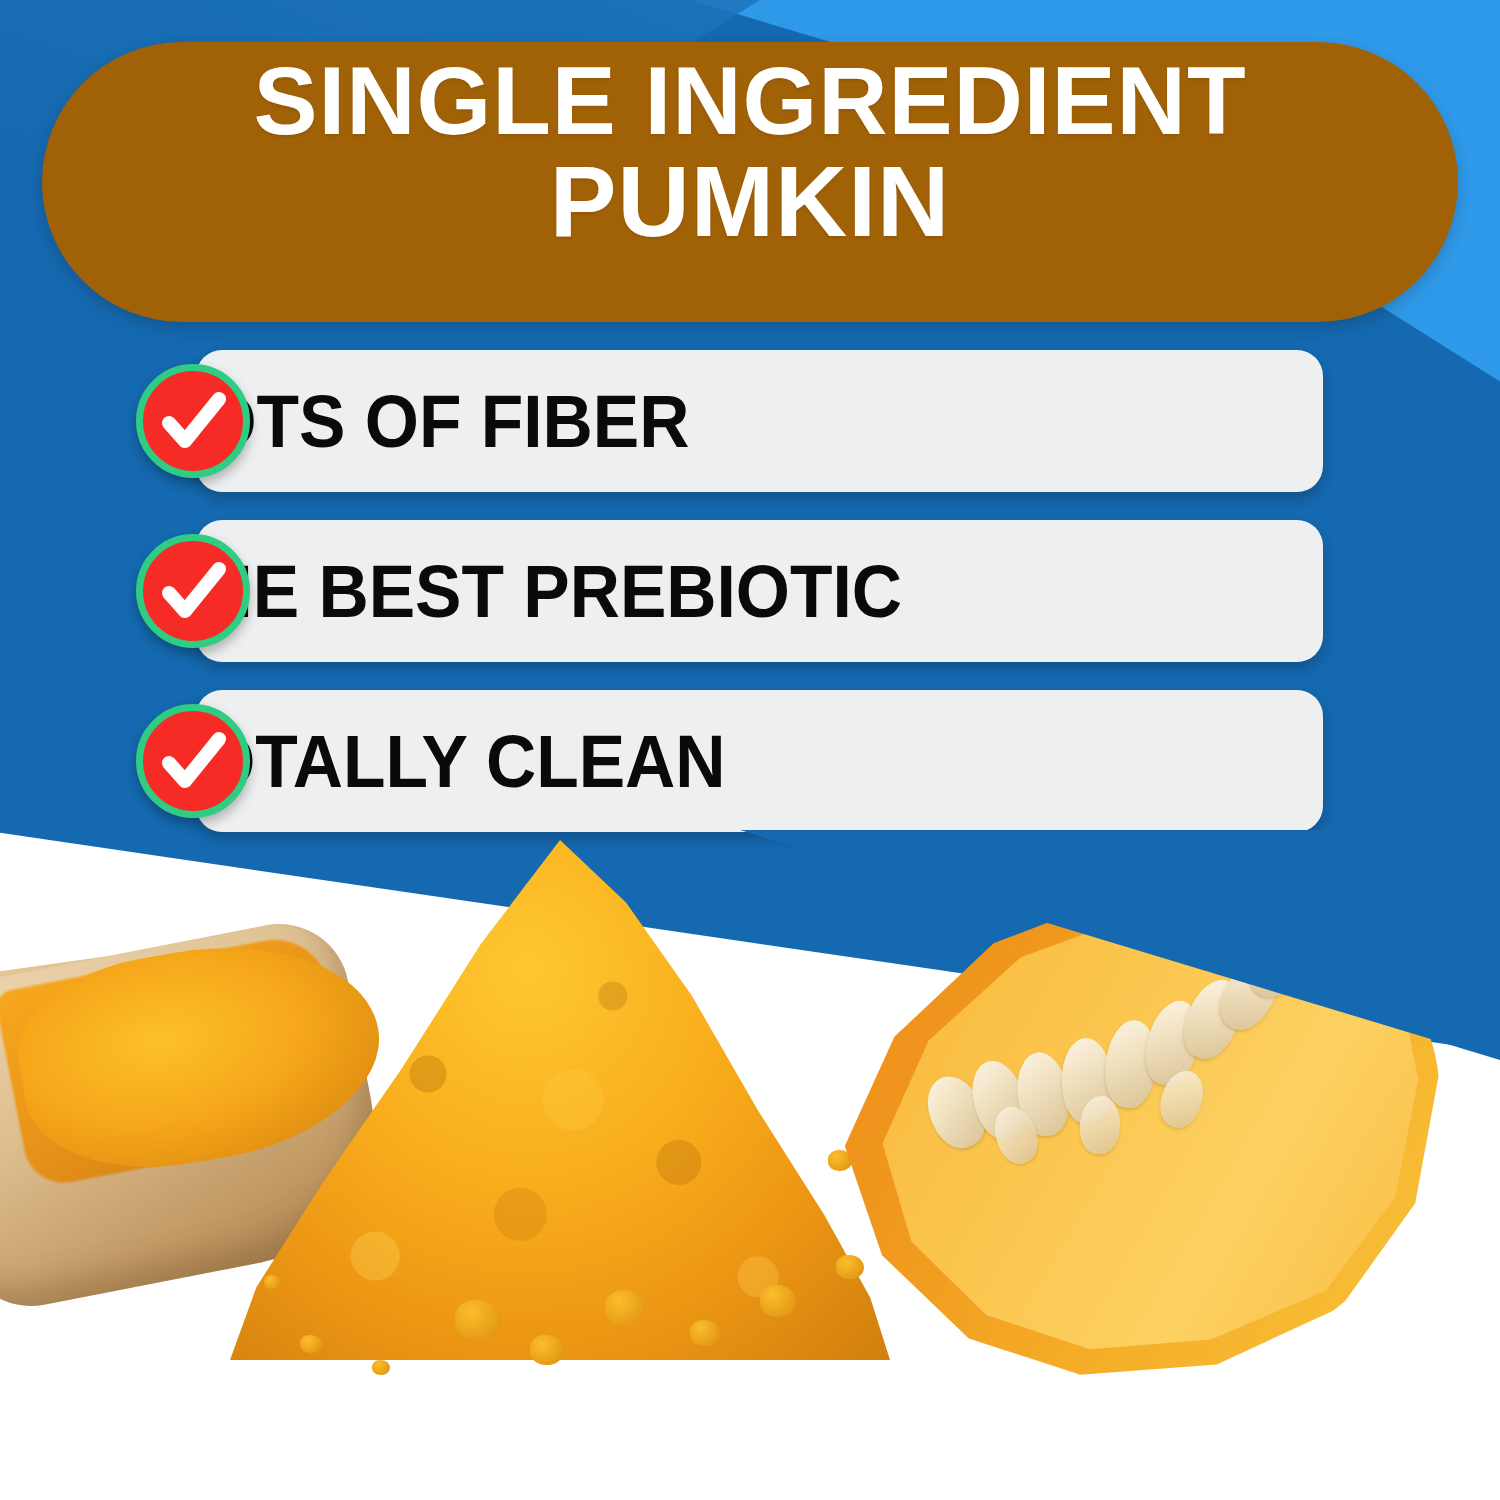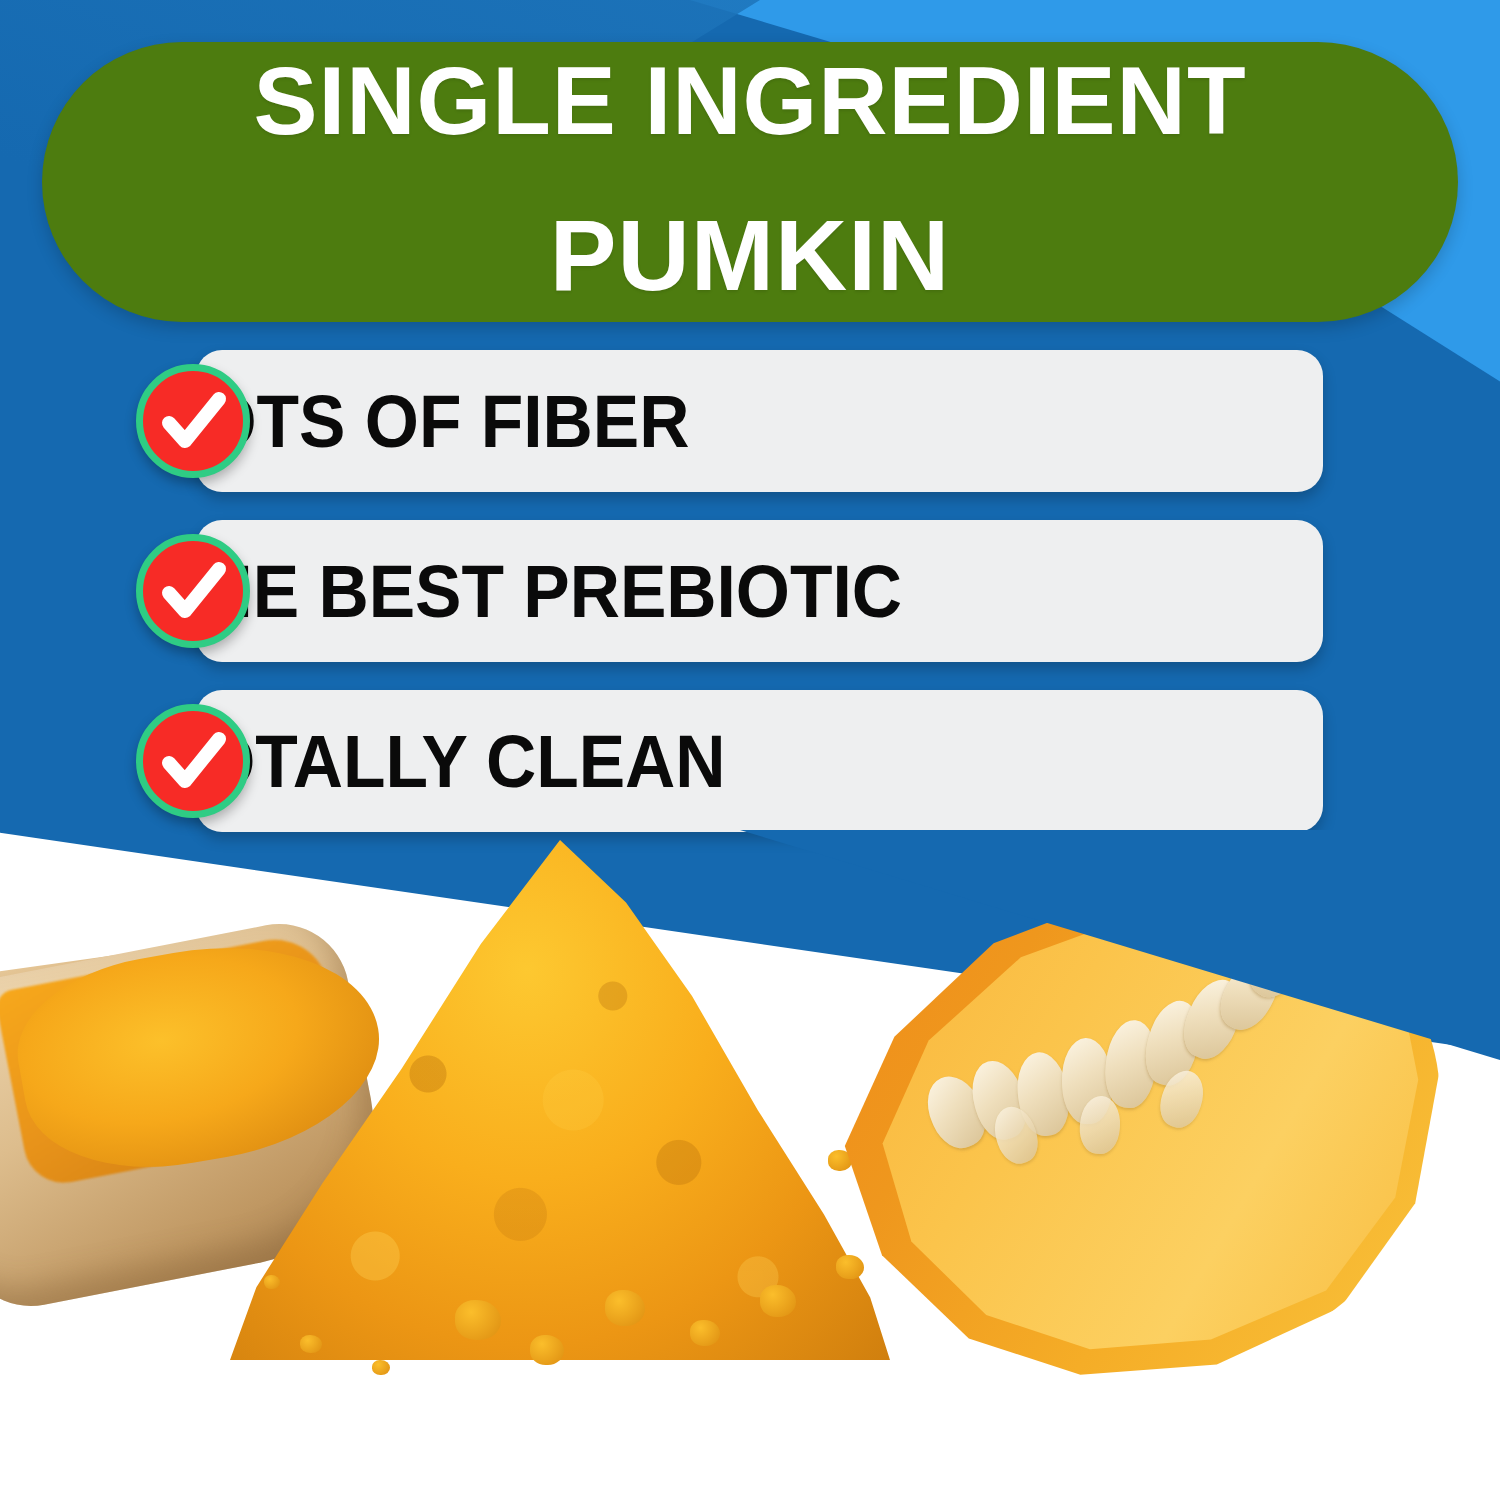--- a/index.html
+++ b/index.html
@@ -35,23 +35,23 @@
   
   .bg-white{
     position:absolute;left:0;top:700px;width:1500px;height:800px;
     background:#ffffff;
     clip-path:polygon(0% 16.6%, 100% 44%, 100% 100%, 0% 100%);
   }
 
   
   .headline{
     position:absolute;left:42px;top:42px;width:1416px;height:280px;
-    background:#4d7c0f;border-radius:150px;
+    background:#a16207;border-radius:150px;
     box-shadow:0 6px 16px rgba(0,0,0,.18);
-    display:flex;flex-direction:column;align-items:center;justify-content:space-between;
+    display:flex;flex-direction:column;align-items:center;justify-content:flex-start;
     box-sizing:border-box;padding:10px 60px 16px 60px;
   }
   .headline-l1{
     color:#ffffff;font-weight:bold;
     font-size:96px;line-height:1.02;letter-spacing:1px;
     white-space:nowrap;
     transform:scaleX(1.0);
     text-shadow:0 2px 3px rgba(0,0,0,.10);
   }
   .headline-l2{

